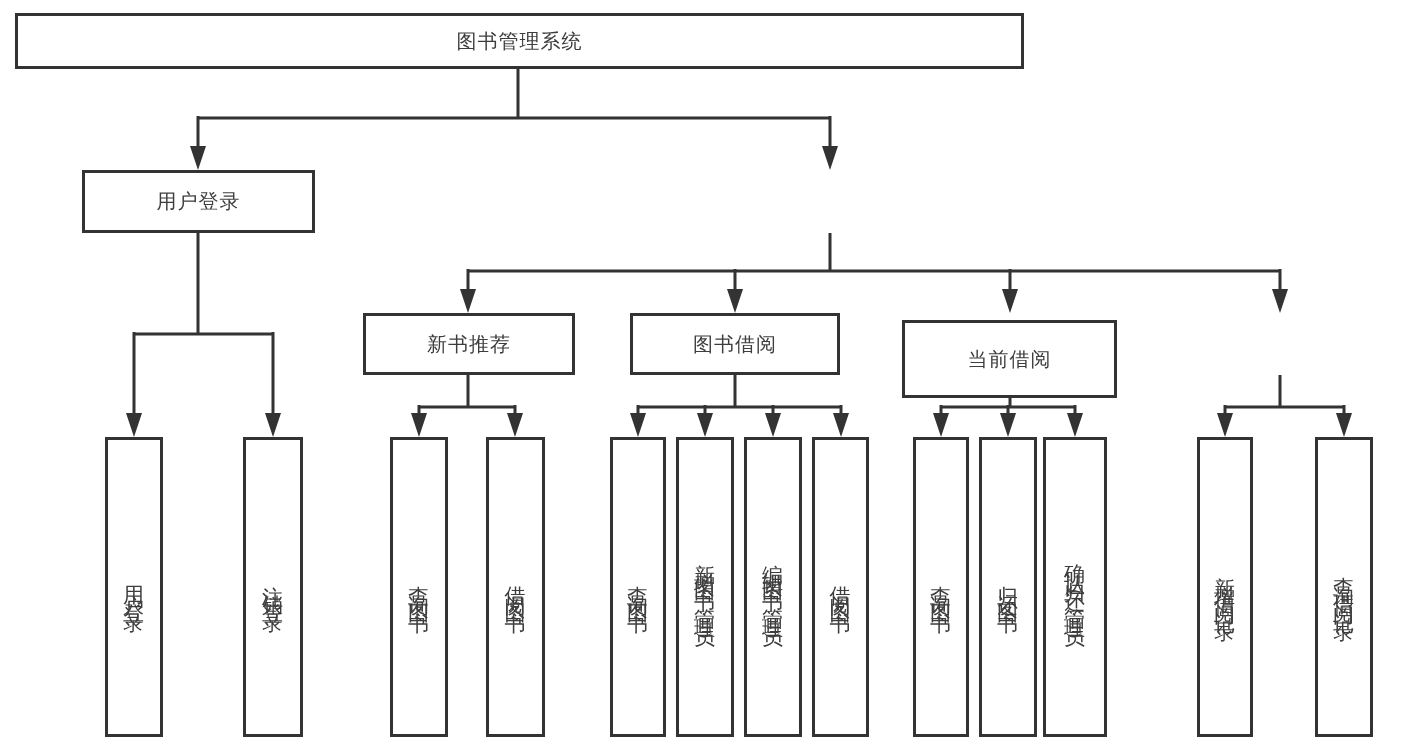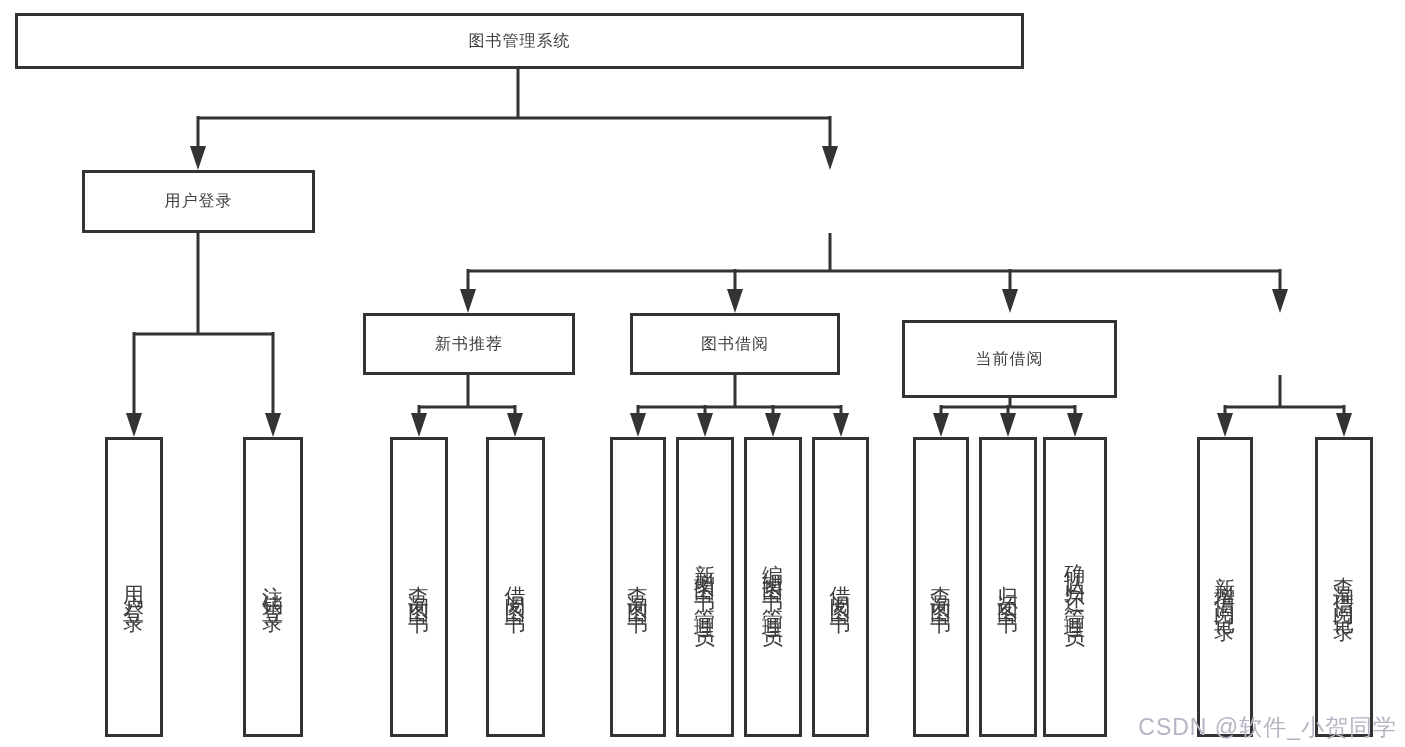--- a/index.html
+++ b/index.html
@@ -6,21 +6,21 @@
   .stage{
     position:relative;width:1405px;height:747px;background:#fff;
     font-family:"Liberation Sans",sans-serif;overflow:hidden;
   }
   .stage svg{position:absolute;left:0;top:0;}
   .hbox,.vbox{
     position:absolute;box-sizing:border-box;background:#fff;
     border:3px solid #333;display:flex;align-items:center;justify-content:center;
     color:#3d3d3d;
   }
-  .hbox span{font-size:16px;letter-spacing:1px;white-space:nowrap;}
+  .hbox span{font-size:20px;letter-spacing:1px;white-space:nowrap;}
   .vbox span{
     writing-mode:vertical-lr;text-orientation:upright;
     font-size:21px;letter-spacing:9px;line-height:1;
   }
   .watermark{
     position:absolute;right:8px;bottom:4px;font-size:23px;
     color:#b4b4c3;letter-spacing:1px;z-index:5;white-space:nowrap;
   }
 </style>
 </head>
@@ -114,15 +114,14 @@
     <span>确认归还（管理员）</span>
   </div>
 
   <div class="vbox" style="left:1197px;top:437px;width:56px;height:300px">
     <span>新增借阅记录</span>
   </div>
   <div class="vbox" style="left:1315px;top:437px;width:58px;height:300px">
     <span>查询借阅记录</span>
   </div>
 
-  <div class="watermark">CSDN @软件_小贺同学</div>
 
 </div>
 
 </body></html>

